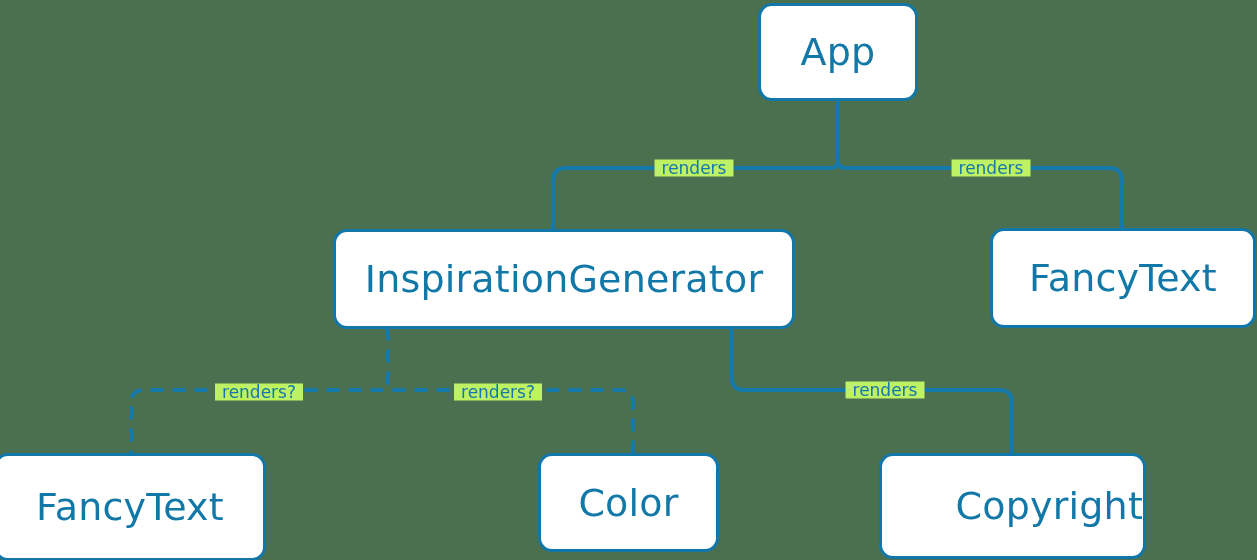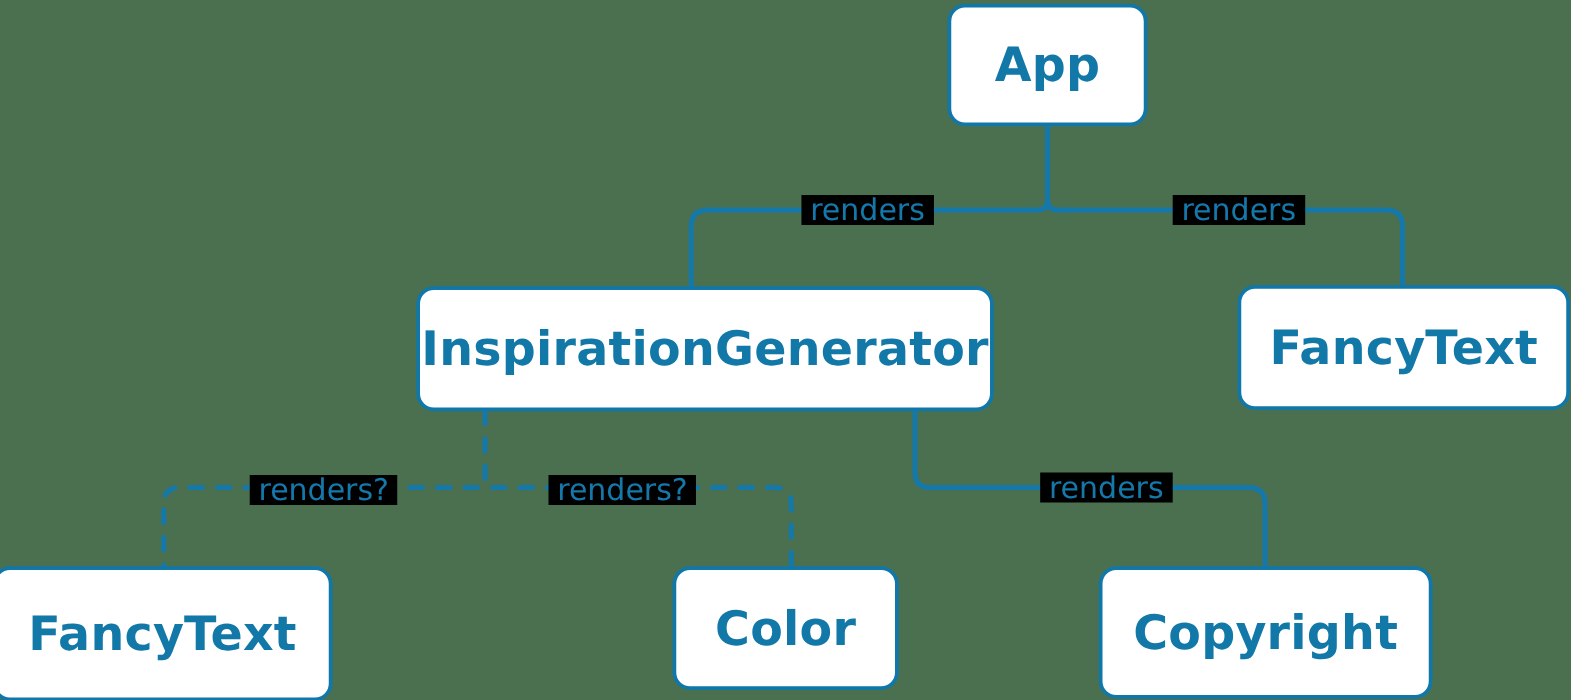--- a/index.html
+++ b/index.html
@@ -29,47 +29,47 @@
     position: absolute;
     background: #ffffff;
     border: 3px solid #1177a8;
     border-radius: 14px;
     box-sizing: border-box;
     display: flex;
     align-items: center;
     justify-content: center;
     color: #1278a8;
     font-size: 38px;
-    font-weight: 700;
+    font-weight: 400;
     letter-spacing: 0.2px;
     white-space: nowrap;
     z-index: 2;
   }
   .node-label {
     pointer-events: none;
   }
   .edge-label {
     position: absolute;
     color: #1578ab;
-    font-size: 24px;
+    font-size: 17px;
     font-weight: 500;
     white-space: nowrap;
     transform: translate(-50%, -50%);
-    background: #000000;
+    background: #bef264;
     padding: 0 7px;
     z-index: 3;
     line-height: 1;
   }
   
   #node-app          { left: 758px;  top: 3px;   width: 160px; height: 98px; }
   #node-ig           { left: 333px;  top: 229px; width: 462px; height: 100px; text-align: right; }
   #node-fancytext-r  { left: 990px;  top: 228px; width: 266px; height: 100px; }
   #node-fancytext-l  { left: -6px;   top: 453px; width: 272px; height: 108px; }
   #node-color        { left: 538px;  top: 453px; width: 181px; height: 99px; }
-  #node-copyright    { left: 879px;  top: 453px; width: 267px; height: 106px; }
+  #node-copyright    { left: 879px;  top: 453px; width: 267px; height: 106px; justify-content: flex-end; }
 </style>
 </head>
 <body>
 
 <div id="diagram">
 
   <svg id="edges" viewBox="0 0 1257 560" xmlns="http://www.w3.org/2000/svg">
     <g fill="none" stroke="#1578ab" stroke-width="4" stroke-linecap="round" stroke-linejoin="round">
 
       <path d="M 838 101 L 838 160 Q 838 168 830 168"></path>

